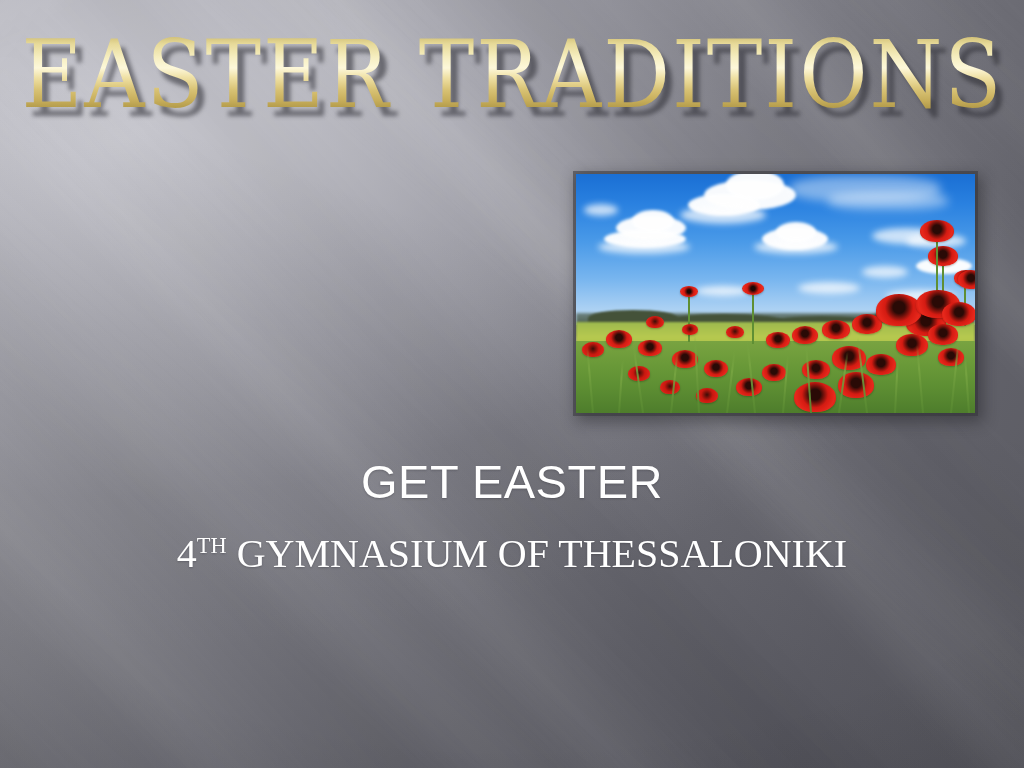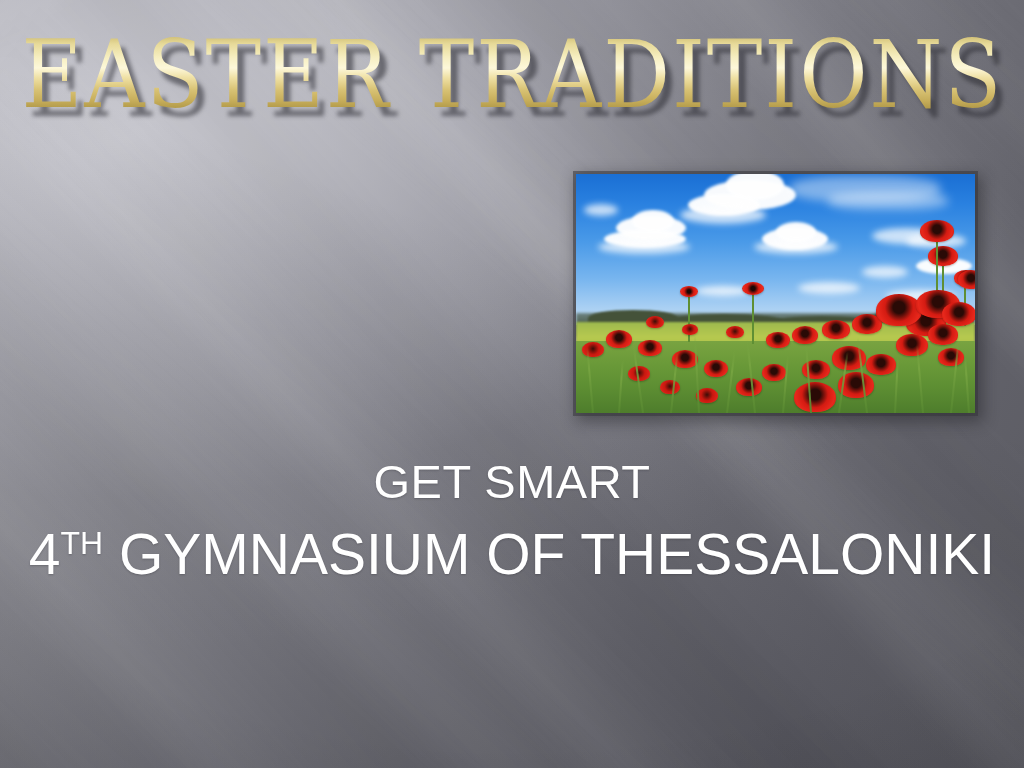--- a/index.html
+++ b/index.html
@@ -259,21 +259,21 @@
   .sub-line {
     color: #ffffff;
     font-family: "Liberation Sans Narrow", "Liberation Sans", sans-serif;
     font-weight: 400;
     font-size: 47px;
     line-height: 72px;
     letter-spacing: 0.5px;
     white-space: nowrap;
     text-shadow: 0 1px 2px rgba(40,40,46,0.30);
   }
-  .sub-line.wide { font-size: 57px; letter-spacing: 0px; }
+  .sub-line.wide { font-size: 40px; letter-spacing: 0px; font-family: Liberation Serif, serif; }
   .sup {
     font-size: 0.56em;
     vertical-align: super;
     line-height: 0;
   }
 </style>
 </head>
 <body>
 
 <div id="slide">
@@ -391,17 +391,17 @@
       <div class="blade" style="left:262px; height:62px; transform:rotate(8deg);"></div>
       <div class="blade" style="left:290px; height:76px; transform:rotate(-7deg);"></div>
       <div class="blade" style="left:318px; height:56px; transform:rotate(3deg);"></div>
       <div class="blade" style="left:346px; height:68px; transform:rotate(-5deg);"></div>
       <div class="blade" style="left:374px; height:72px; transform:rotate(6deg);"></div>
       <div class="blade" style="left:392px; height:60px; transform:rotate(-4deg);"></div>
     </div>
   </div>
 
   <div id="subtitle-block">
-    <div class="sub-line">GET SMART</div>
+    <div class="sub-line">GET EASTER</div>
     <div class="sub-line wide"><span>4</span><span class="sup">TH</span><span> GYMNASIUM OF THESSALONIKI</span></div>
   </div>
 
 </div>
 
 </body></html>

